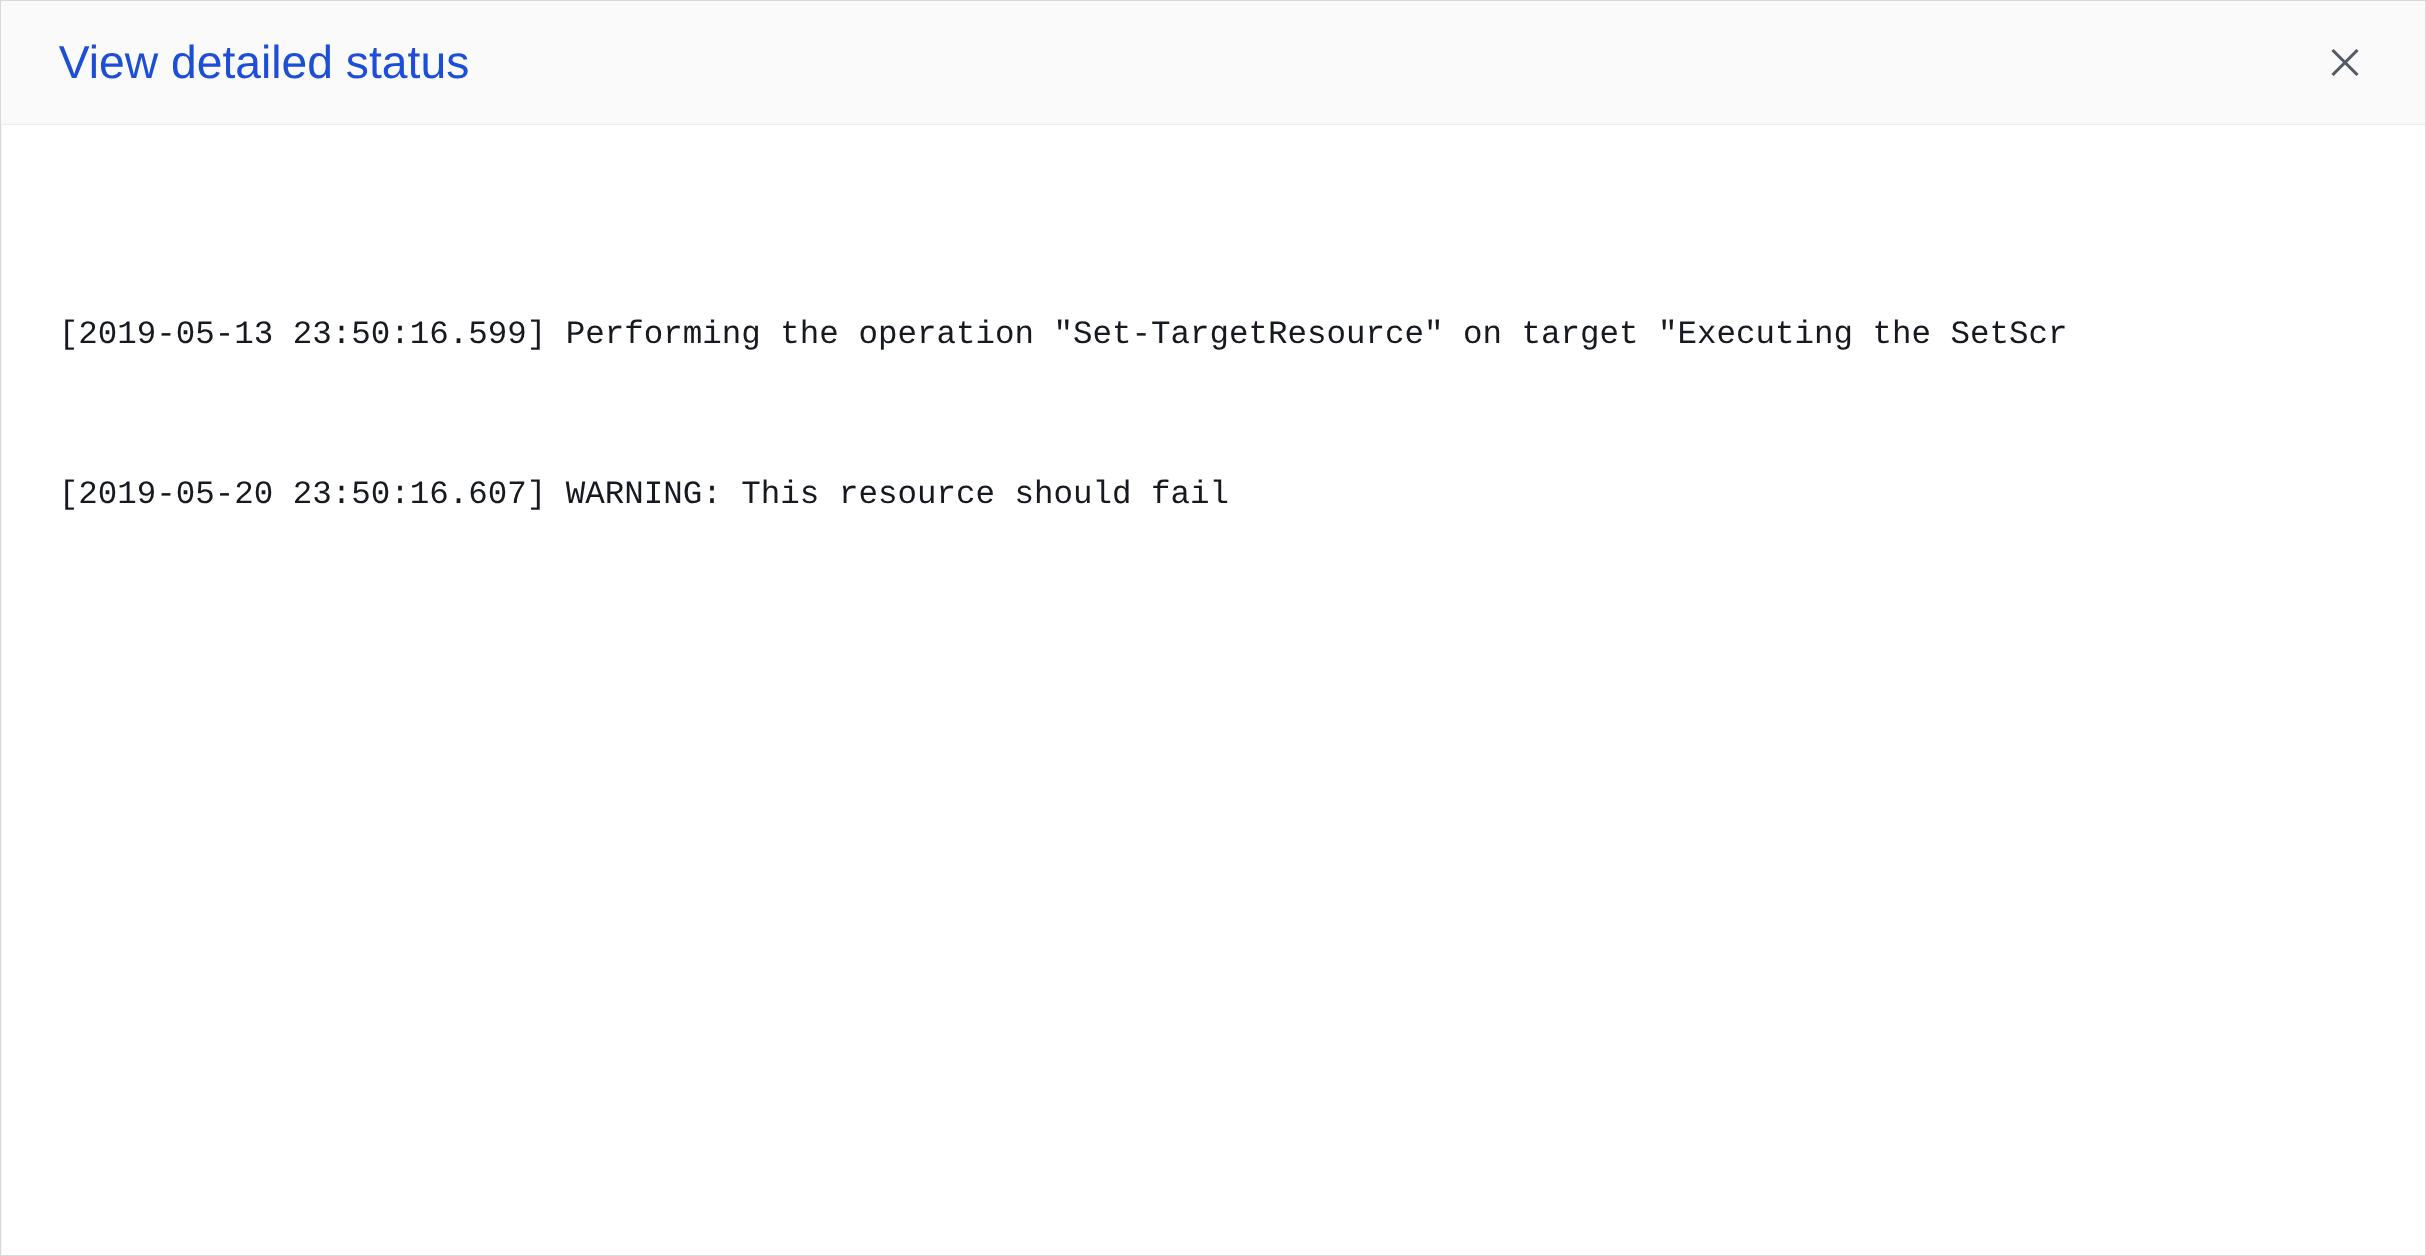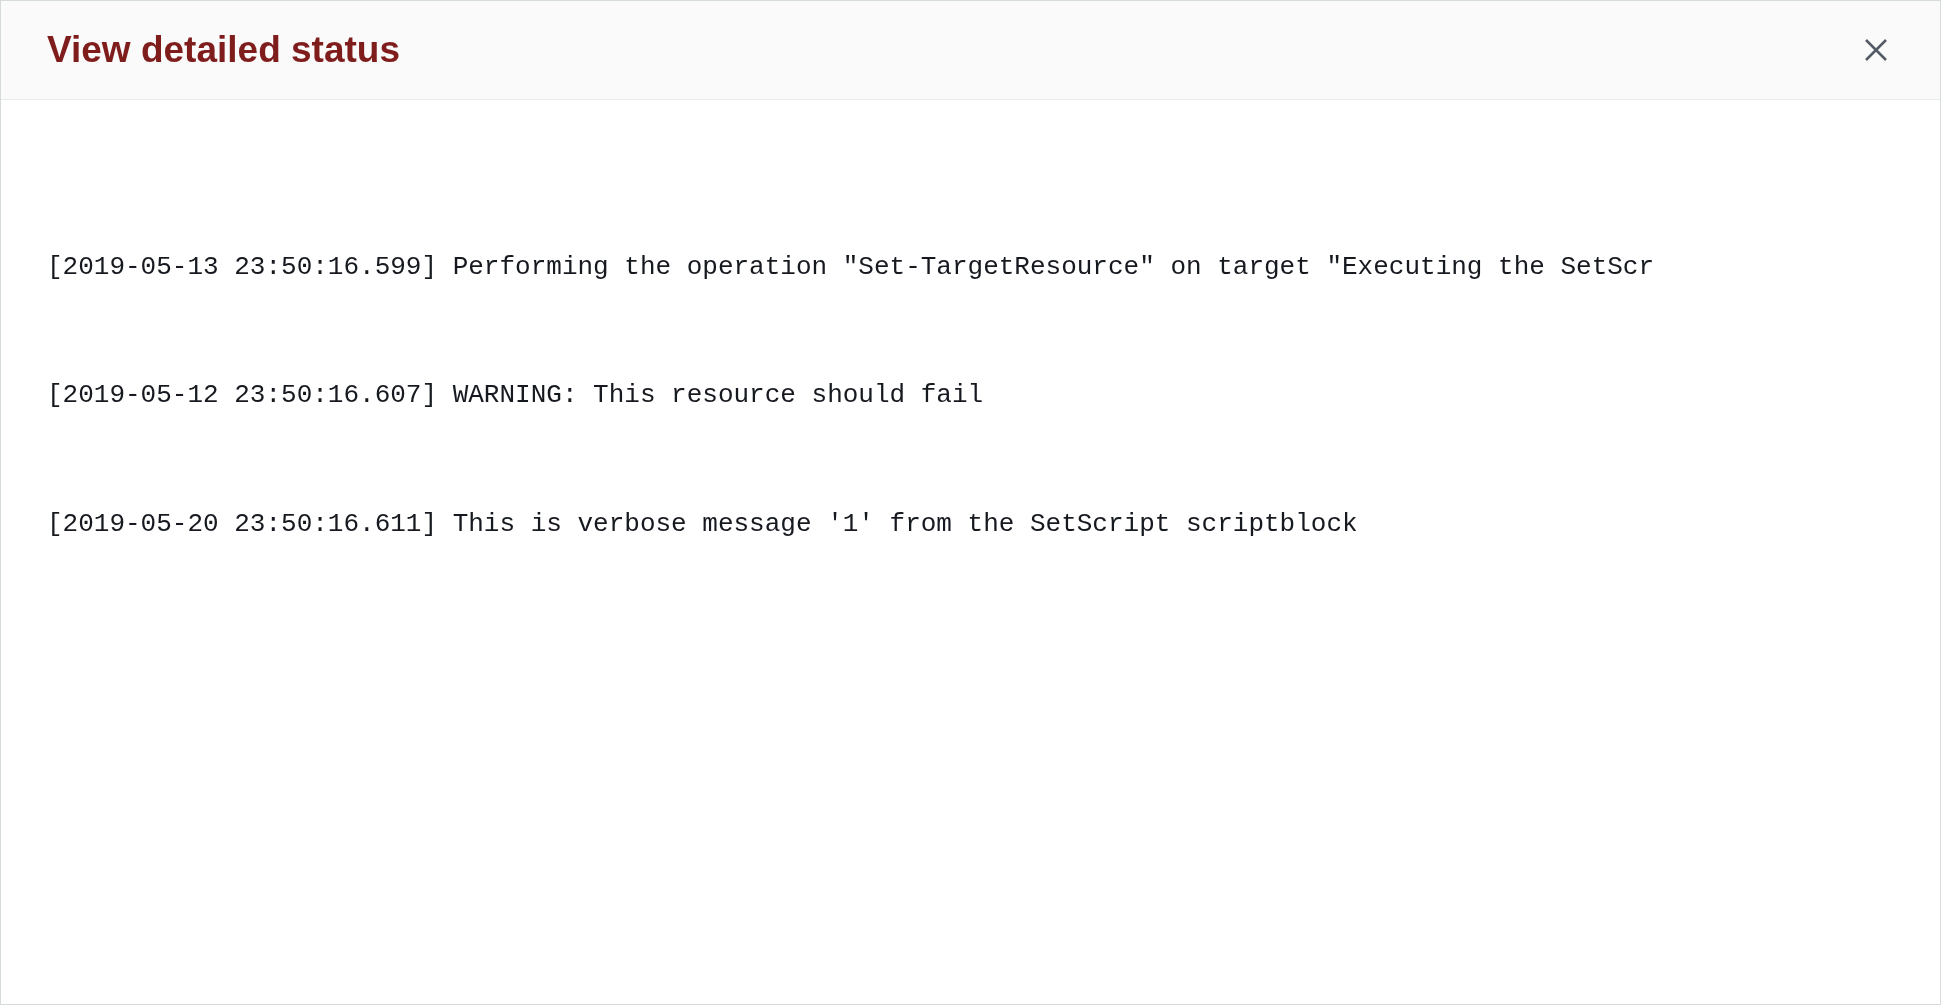--- a/index.html
+++ b/index.html
@@ -26,22 +26,22 @@
     .dialog-header {
       display: flex;
       align-items: center;
       justify-content: space-between;
       padding: 28px 46px;
       border-bottom: 1px solid #eaeded;
       background: #fafafa;
     }
     .dialog-title {
       font-size: 37px;
-      font-weight: 700;
-      color: #7f1d1d;
+      font-weight: 400;
+      color: #1d4ed8;
     }
     .close-btn {
       cursor: pointer;
       width: 36px;
       height: 36px;
       display: flex;
       align-items: center;
       justify-content: center;
       color: #545b64;
     }
@@ -74,22 +74,21 @@
     <div class="close-btn">
       <svg viewBox="0 0 24 24" fill="none">
         <line x1="4" y1="4" x2="20" y2="20"></line>
         <line x1="20" y1="4" x2="4" y2="20"></line>
       </svg>
     </div>
   </div>
   <div class="dialog-body">
     <div class="log-output">
       <div>[2019-05-13 23:50:16.599] Performing the operation "Set-TargetResource" on target "Executing the SetScr</div>
-      <div>[2019-05-12 23:50:16.607] WARNING: This resource should fail</div>
-      <div>[2019-05-20 23:50:16.611] This is verbose message '1' from the SetScript scriptblock</div>
+      <div>[2019-05-20 23:50:16.607] WARNING: This resource should fail</div>
       
       
       
       
       
       
       
       
       
       

